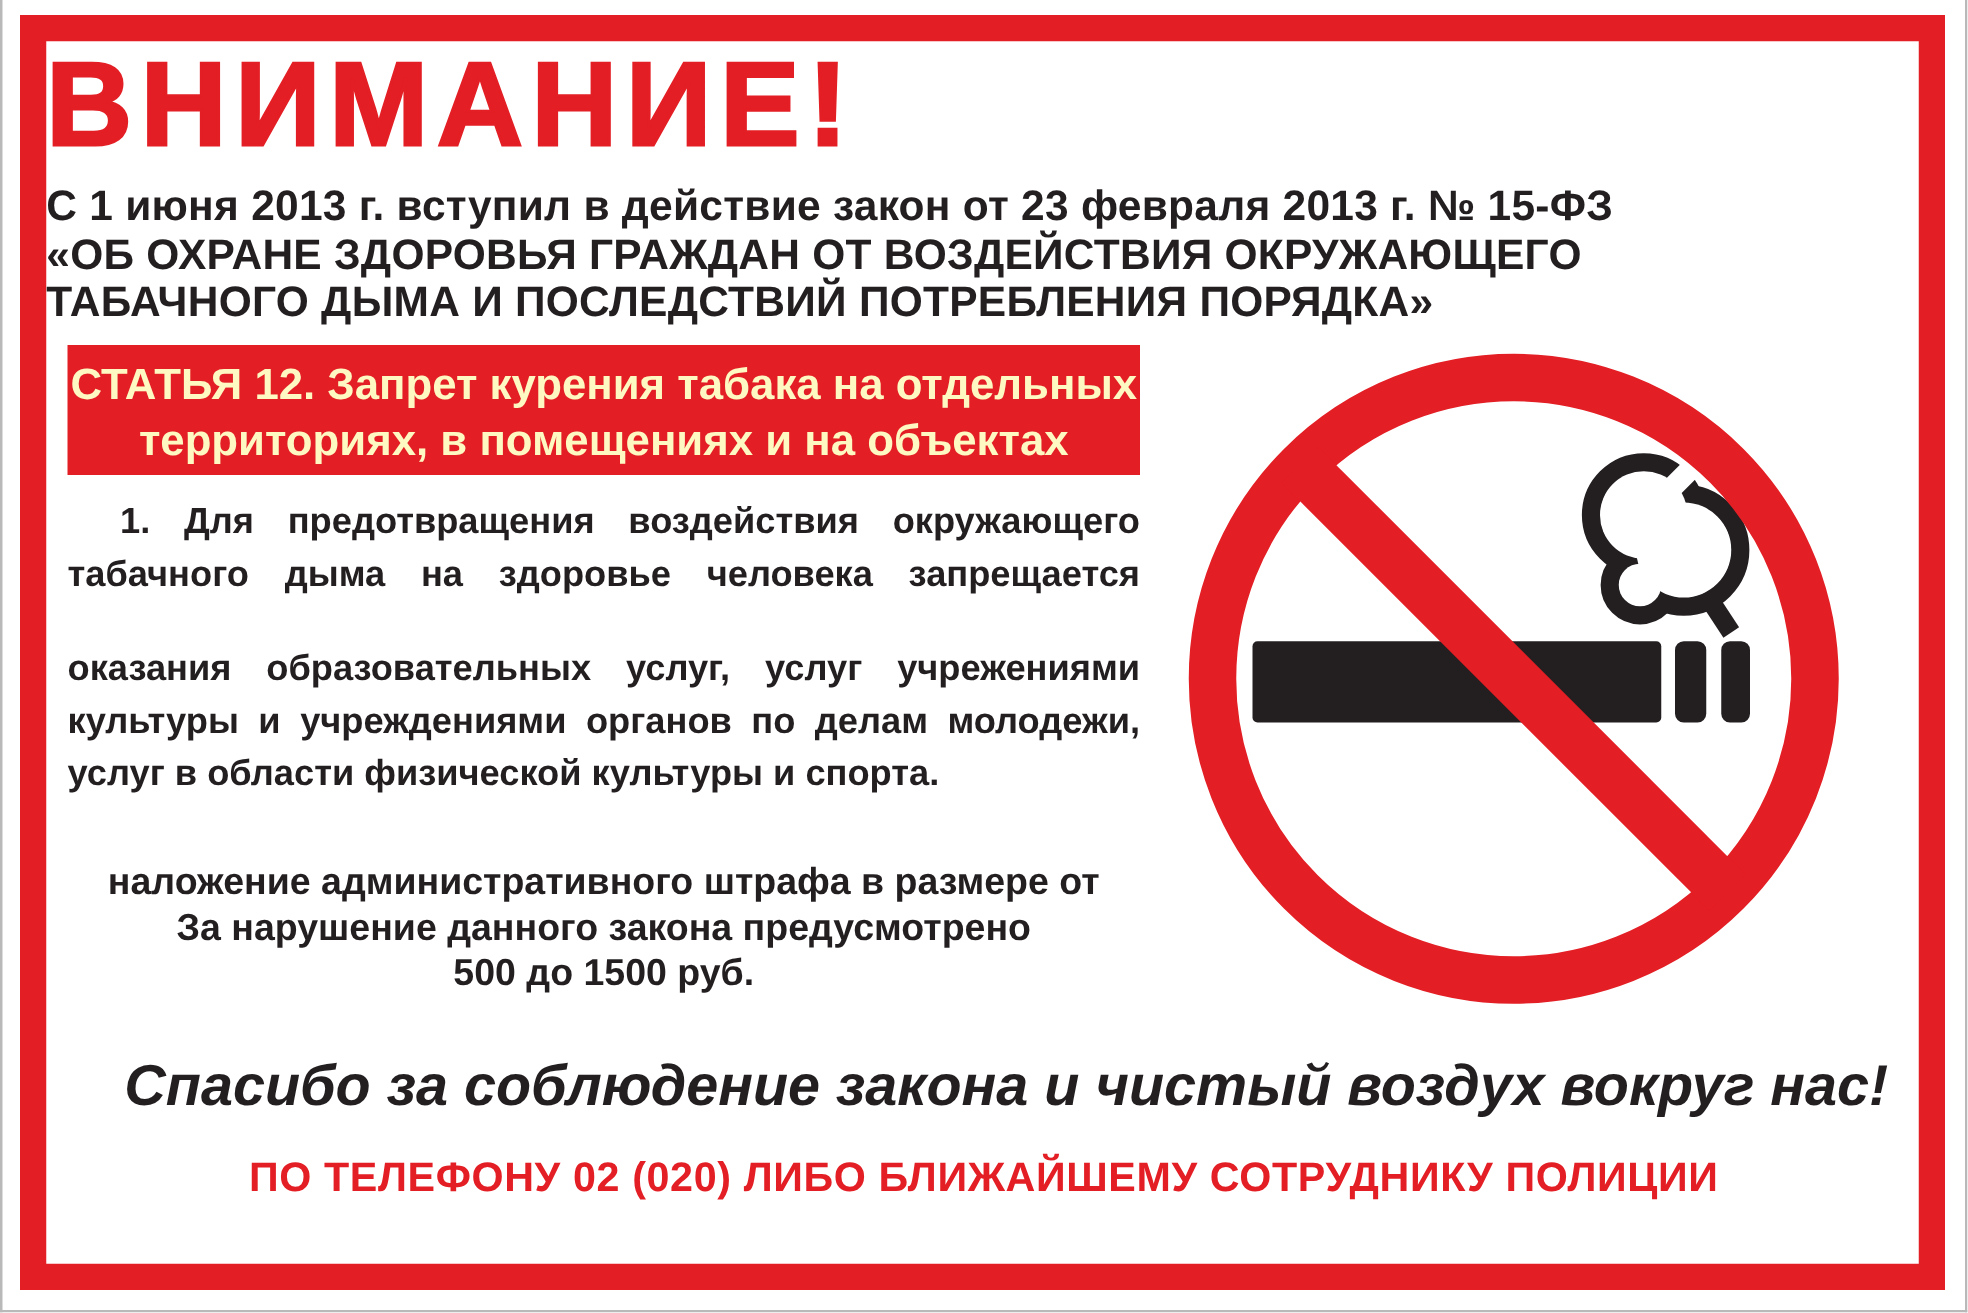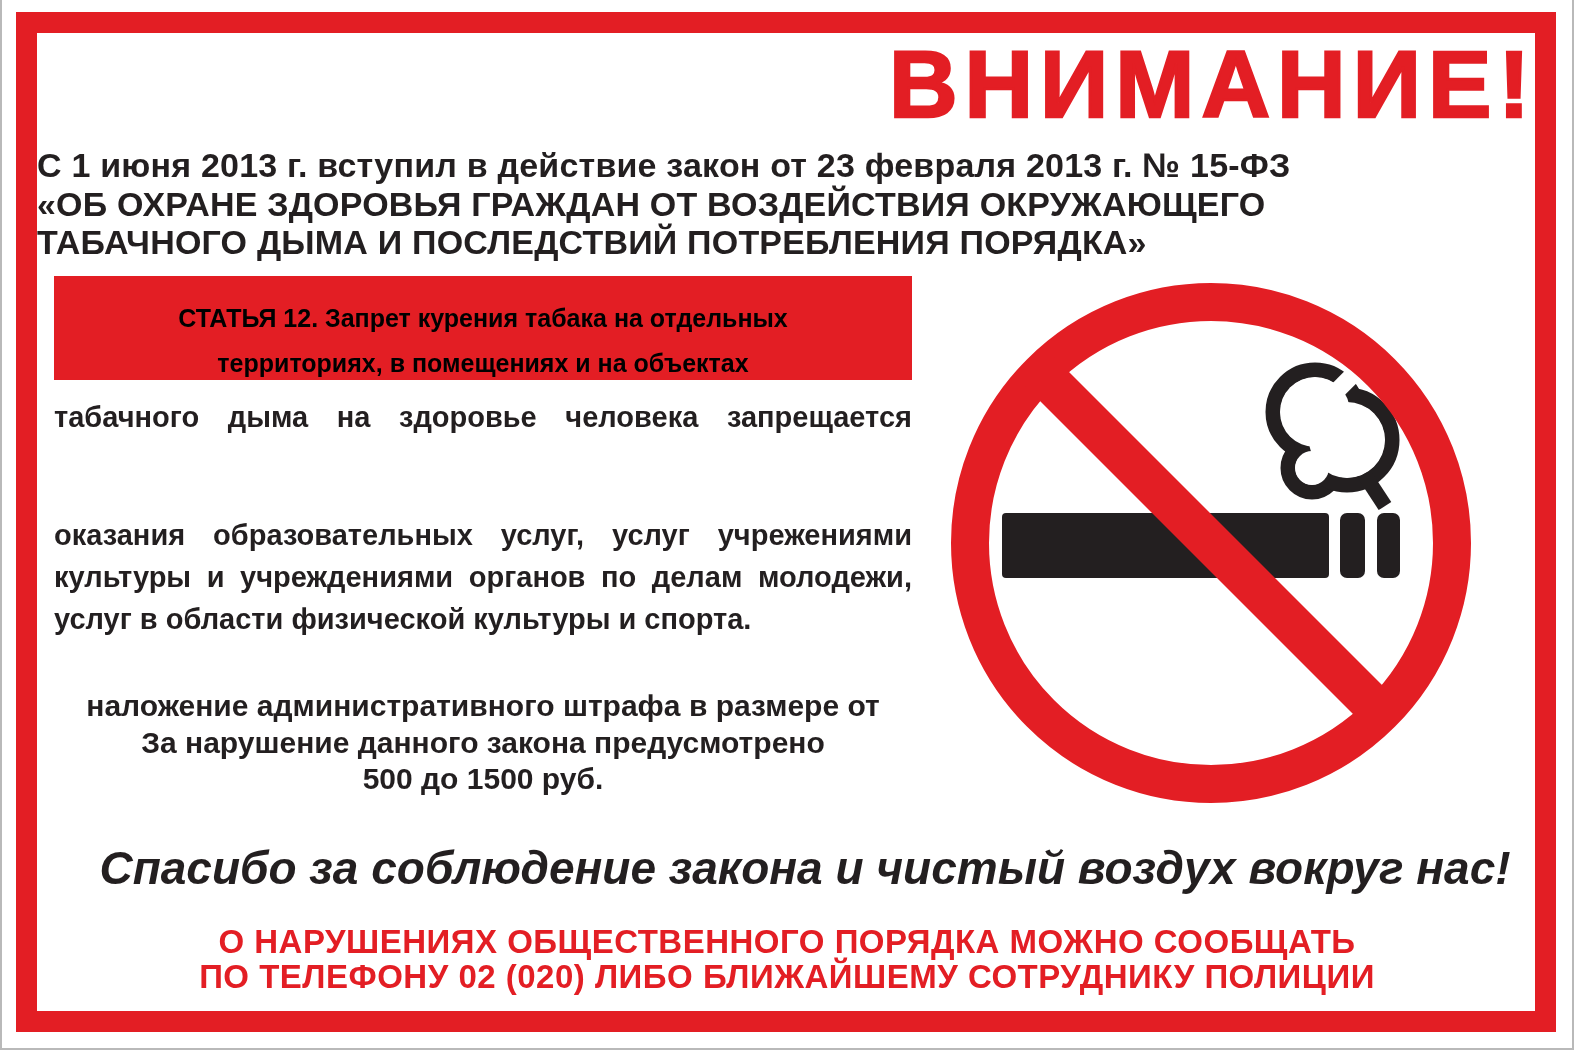--- a/index.html
+++ b/index.html
@@ -26,21 +26,21 @@
   }
   .frame {
     position: absolute;
     left: 14px; top: 12px; right: 16px; bottom: 16px;
     border: 21px solid var(--red);
     pointer-events: none;
   }
   .title {
     position: absolute;
     left: 35px; right: 35px; top: 37px;
-    text-align: right;
+    text-align: left;
     color: var(--red);
     font-size: 95px;
     line-height: 95px;
     font-weight: bold;
     letter-spacing: 7px;
     -webkit-text-stroke: 2.5px var(--red);
     white-space: nowrap;
   }
   .intro {
     position: absolute;
@@ -49,26 +49,26 @@
     font-size: 34px;
     line-height: 38.5px;
     font-weight: bold;
     letter-spacing: 0.2px;
   }
   .banner {
     position: absolute;
     left: 52px; top: 276px;
     width: 858px; height: 104px;
     background: var(--red);
-    color: #000000;
+    color: #fef9c3;
     text-align: center;
-    font-size: 25px;
+    font-size: 35px;
     line-height: 45px;
     font-weight: bold;
-    padding-top: 20px;
+    padding-top: 9px;
     box-sizing: border-box;
   }
   .clause {
     position: absolute;
     left: 52px; top: 396px;
     width: 858px;
     font-size: 29px;
     line-height: 43px;
     font-weight: bold;
   }
@@ -134,39 +134,39 @@
       <div>«ОБ ОХРАНЕ ЗДОРОВЬЯ ГРАЖДАН ОТ ВОЗДЕЙСТВИЯ ОКРУЖАЮЩЕГО</div>
       <div>ТАБАЧНОГО ДЫМА И ПОСЛЕДСТВИЙ ПОТРЕБЛЕНИЯ ПОРЯДКА»</div>
     </div>
 
   <div class="banner">
       <div>СТАТЬЯ 12. Запрет курения табака на отдельных</div>
       <div>территориях, в помещениях и на объектах</div>
     </div>
 
   <div class="clause">
+      <div class="just" style="padding-left: 42px;">1. Для предотвращения воздействия окружающего</div>
       <div class="just">табачного дыма на здоровье человека запрещается</div>
     </div>
 
   <div class="bullet">
       <div class="just">оказания образовательных услуг, услуг учрежениями</div>
       <div class="just">культуры и учреждениями органов по делам молодежи,</div>
       <div>услуг в области физической культуры и спорта.</div>
     </div>
 
   <div class="penalty">
       <div>наложение административного штрафа в размере от</div>
       <div>За нарушение данного закона предусмотрено</div>
       <div>500 до 1500 руб.</div>
     </div>
 
   <div class="thanks">Спасибо за соблюдение закона и чистый воздух вокруг нас!</div>
 
   <div class="footer-red">
-      <div>О НАРУШЕНИЯХ ОБЩЕСТВЕННОГО ПОРЯДКА МОЖНО СООБЩАТЬ</div>
       <div>ПО ТЕЛЕФОНУ 02 (020) ЛИБО БЛИЖАЙШЕМУ СОТРУДНИКУ ПОЛИЦИИ</div>
     </div>
 
   <div class="icon-wrap">
     <svg width="560" height="560" viewBox="0 0 560 560" xmlns="http://www.w3.org/2000/svg">
 
       <g stroke="#231f20" stroke-width="15" fill="none">
         <circle cx="383" cy="142" r="42"></circle>
         <circle cx="380" cy="198" r="24"></circle>
         <circle cx="415" cy="170" r="45"></circle>

